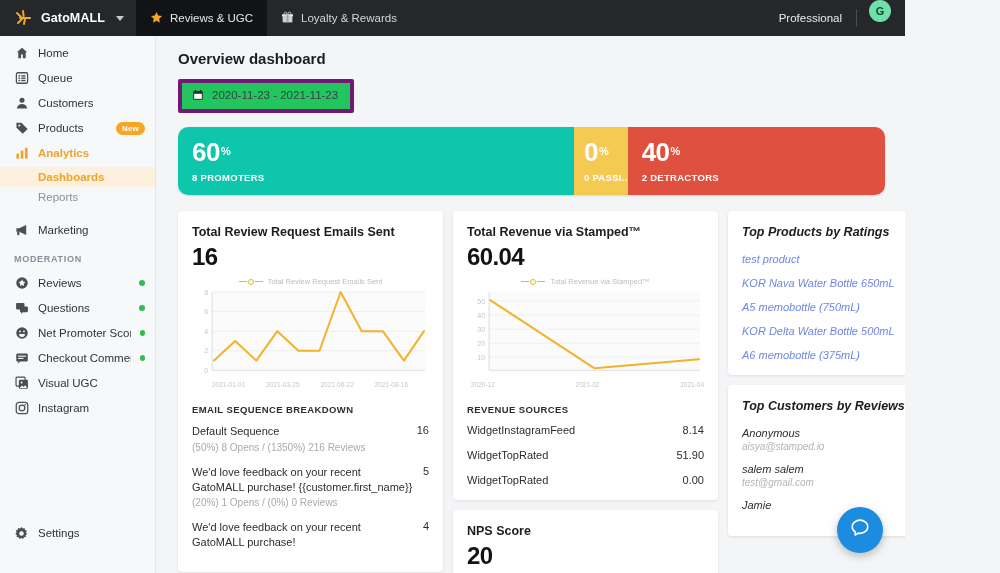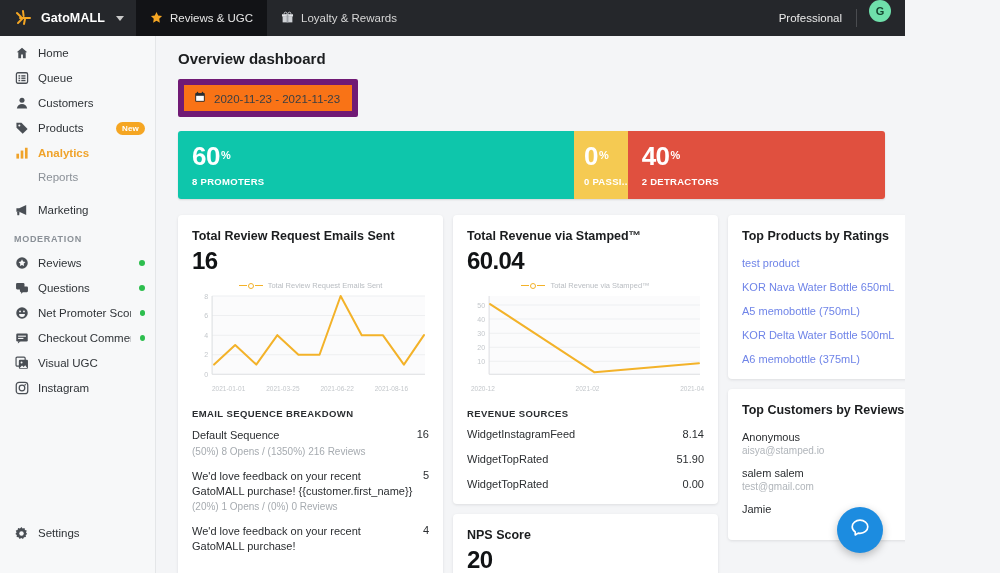--- a/index.html
+++ b/index.html
@@ -70,44 +70,44 @@
   .section-title {
     font-size: 9px; font-weight: bold; color: #8a9097; letter-spacing: .7px;
     padding: 0 14px; margin: 10px 0 8px;
   }
   .nav-bottom { position: absolute; bottom: 26px; left: 0; right: 0; }
 
   
   .main { flex: 1 1 auto; overflow: hidden; padding: 14px 20px 0 22px; }
   .page-title { font-size: 15px; font-weight: bold; color: #1b1d1f; margin-bottom: 12px; }
   .daterange {
-    display: inline-flex; align-items: flex-end; gap: 8px; background: #f97316;
-    border: 6px solid #701a75; border-radius: 2px; padding: 6px 12px 6px 10px;
+    display: inline-flex; align-items: flex-start; gap: 8px; background: #22c55e;
+    border: 4px solid #701a75; border-radius: 2px; padding: 6px 12px 6px 10px;
     font-size: 11.5px; color: #3a3f44; cursor: pointer; min-width: 172px;
   }
 
   
   .npsbar {
-    display: flex; height: 68px; margin: 14px 0 16px; border-radius: 3px;
+    display: flex; height: 68px; margin: 14px 0 16px; border-radius: 10px;
     overflow: hidden; box-shadow: 0 1px 2px rgba(0,0,0,.12);
   }
   .nps-seg { padding: 12px 0 0 14px; color: #fff; position: relative; overflow: hidden; }
   .nps-seg .big { font-size: 26px; font-weight: bold; line-height: 1; letter-spacing: -.5px; }
   .nps-seg .pct { font-size: 11px; font-weight: bold; vertical-align: super; margin-left: 1px; }
   .nps-seg .sub {
     font-size: 9.5px; font-weight: bold; letter-spacing: .3px; margin-top: 7px;
     white-space: nowrap; overflow: hidden;
   }
 
   
   .grid { display: flex; gap: 10px; align-items: flex-start; }
   .col { display: flex; flex-direction: column; gap: 10px; }
   .col-a { flex: 0 0 265px; }
   .col-b { flex: 0 0 265px; }
-  .col-c { flex: 0 0 264px; }
+  .col-c { flex: 0 0 264px; font-style: italic; }
   .card {
     background: #fff; border-radius: 4px; box-shadow: 0 1px 3px rgba(16,22,26,.10);
     padding: 14px 14px 12px;
   }
   .card-title { font-size: 12.5px; font-weight: bold; color: #1b1d1f; }
   .card-big { font-size: 24px; font-weight: bold; color: #111315; margin-top: 4px; letter-spacing: -.6px; }
 
   
   .chart-wrap { margin-top: 6px; }
   .chart-legend {
@@ -260,20 +260,21 @@
           <svg width="14" height="14" viewBox="0 0 20 20">
             <rect x="2" y="11" width="3.8" height="7" fill="#f0a32a"></rect>
             <rect x="8.1" y="6.5" width="3.8" height="11.5" fill="#f0a32a"></rect>
             <rect x="14.2" y="2.5" width="3.8" height="15.5" fill="#f0a32a"></rect>
           </svg>
         </span>
         <span class="lbl">Analytics</span>
       </div>
 
       <div class="subnav">
+        <div class="subitem selected">Dashboards</div>
         <div class="subitem">Reports</div>
       </div>
 
       <div class="nav-gap"></div>
 
       <div class="nav-item">
         <span class="ic">
           <svg width="14" height="14" viewBox="0 0 20 20">
               <path d="M2 7.5h4L16 3v14L6 12.5H2z" fill="#4a4f55"></path>
               <rect x="3.2" y="12" width="3" height="5.5" rx="1.2" fill="#4a4f55"></rect>

